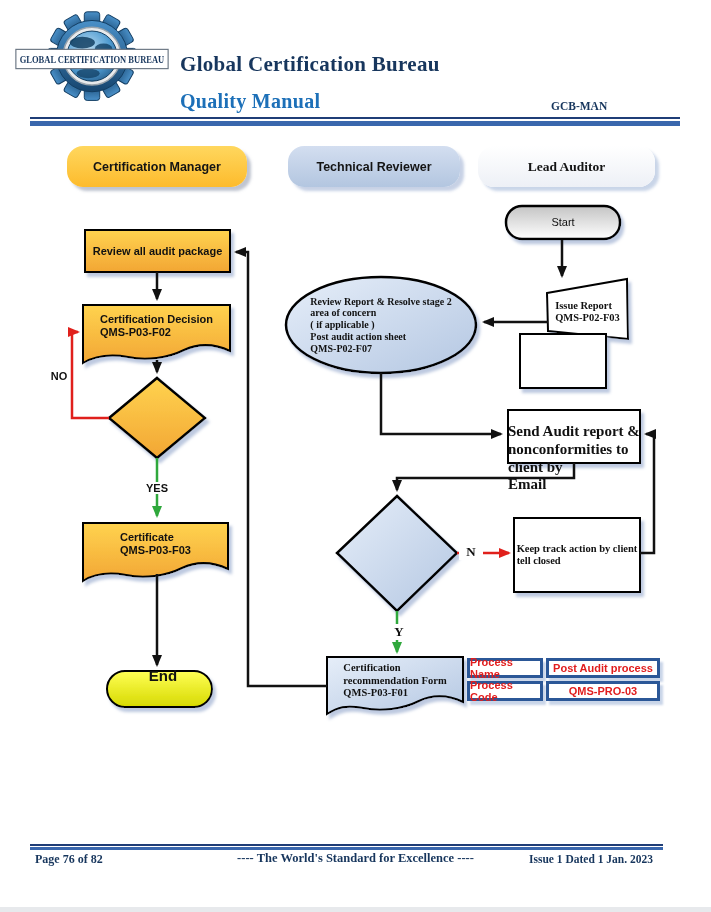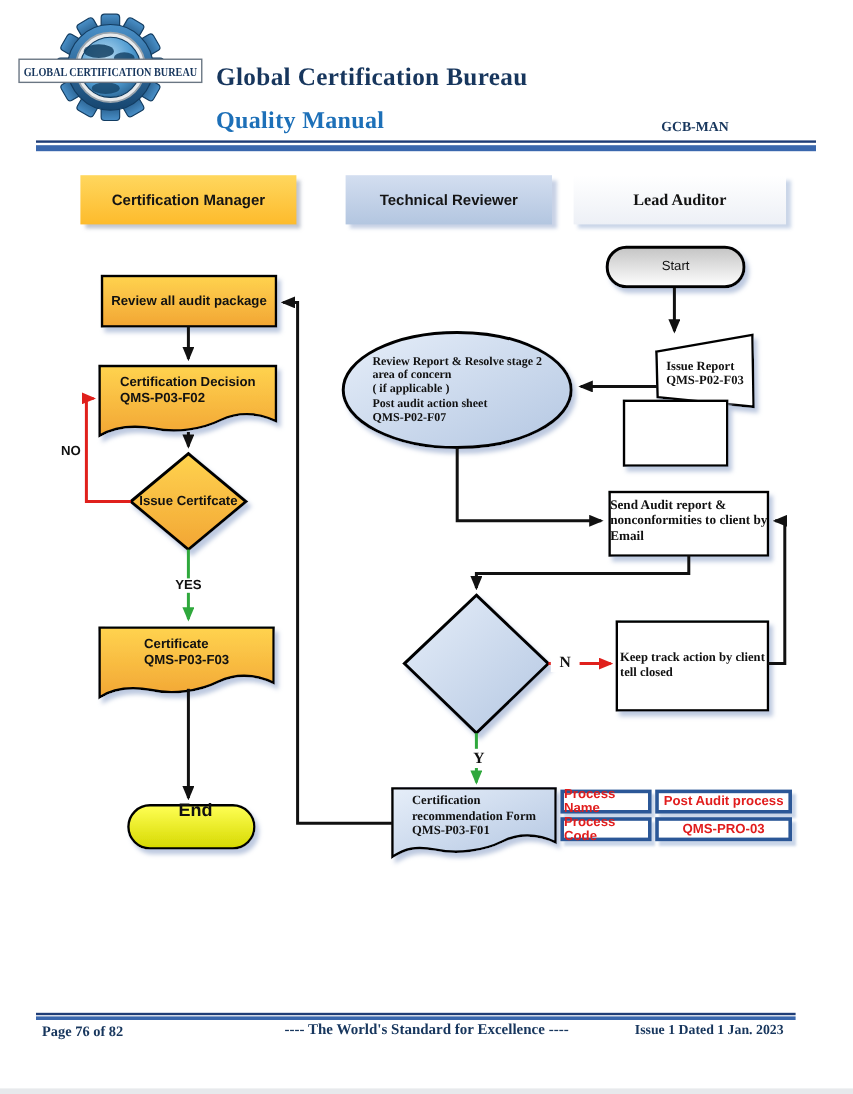--- a/index.html
+++ b/index.html
@@ -13,21 +13,21 @@
          font-weight:bold;font-size:20px;color:#1d70b8;letter-spacing:.3px;}
   .doccode{position:absolute;left:551px;top:100px;font-family:"Liberation Serif",serif;
          font-weight:bold;font-size:11.5px;color:#17365d;}
   .rule-top{position:absolute;left:30px;top:117px;width:650px;}
   .rule-bot{position:absolute;left:30px;top:844px;width:633px;}
   .rule-thin{height:2px;background:#1f3d77;}
   .rule-thick{height:5px;background:#3a67ad;margin-top:2px;}
   .rule-thick2{height:3px;background:#3a67ad;margin-top:1px;}
   
   .lane{position:absolute;top:146px;height:41px;display:flex;align-items:center;justify-content:center;
-        font-weight:bold;font-size:12.5px;color:#141414;}
+        font-weight:bold;font-size:12.5px;color:#141414;border-radius:16px;}
   .lane1{left:67px;width:180px;background:linear-gradient(180deg,#ffd75e,#fdbb2c);
         box-shadow:4px 4px 3px rgba(140,150,170,.55);}
   .lane2{left:288px;width:172px;background:linear-gradient(180deg,#d3def0,#b3c6e0);
         box-shadow:4px 4px 3px rgba(185,198,222,.8);}
   .lane3{left:478px;width:177px;background:linear-gradient(180deg,#ffffff,#edf0f6);
         font-family:"Liberation Serif",serif;font-size:13.5px;
         box-shadow:4px 4px 3px rgba(195,208,230,.9);}
   
   .lbl{position:absolute;display:flex;align-items:center;justify-content:center;
        white-space:pre-line;line-height:1.18;color:#111;font-weight:bold;}
@@ -174,33 +174,32 @@
     </g>
     <g stroke="#2fa83c" stroke-width="2.5" fill="none">
       <path d="M157,458 L157,516" marker-end="url(#aG)"></path>
       <path d="M397,611 L397,652" marker-end="url(#aG)"></path>
     </g>
   </svg>
 
   <div class="lbl sans" style="left:85px;top:230px;width:145px;height:42px;font-size:11px">Review all audit package</div>
   <div class="lbl sans" style="left:83px;top:303px;width:147px;height:46px;font-size:11px">Certification Decision
 QMS-P03-F02</div>
-  <div class="lbl sans" style="left:107px;top:398px;width:100px;height:40px;font-size:11px">Issue Certifcate</div>
   <div class="lbl sans" style="left:83px;top:521px;width:145px;height:46px;font-size:11px">Certificate
 QMS-P03-F03</div>
   <div class="lbl sans" style="left:107px;top:658px;width:112px;height:36px;font-size:15px">End</div>
   <div class="lbl sans" style="left:506px;top:206px;width:114px;height:33px;font-size:11px;font-weight:normal">Start</div>
   <div class="lbl serif" style="left:547px;top:290px;width:81px;height:44px;font-size:10.5px">Issue Report
 QMS-P02-F03</div>
   <div class="lbl serif" style="left:292px;top:283px;width:178px;height:84px;font-size:10px">Review Report &amp; Resolve stage 2
 area of concern
 ( if applicable )
 Post audit action sheet
 QMS-P02-F07</div>
-  <div class="lbl serif" style="left:508px;top:408px;width:132px;height:53px;font-size:11px">Send Audit report &amp;
+  <div class="lbl serif" style="left:508px;top:432px;width:132px;height:53px;font-size:15px">Send Audit report &amp;
 nonconformities to client by
 Email</div>
   <div class="lbl serif" style="left:514px;top:518px;width:126px;height:74px;font-size:10.5px">Keep track action by client
 tell closed</div>
   <div class="lbl serif" style="left:327px;top:657px;width:136px;height:48px;font-size:10.5px">Certification
 recommendation Form
 QMS-P03-F01</div>
 
   <div class="edge sans" style="left:44px;top:370px;width:30px;font-size:11px">NO</div>
   <div class="edge sans wbg" style="left:138px;top:482px;width:34px;font-size:11px">YES</div>

